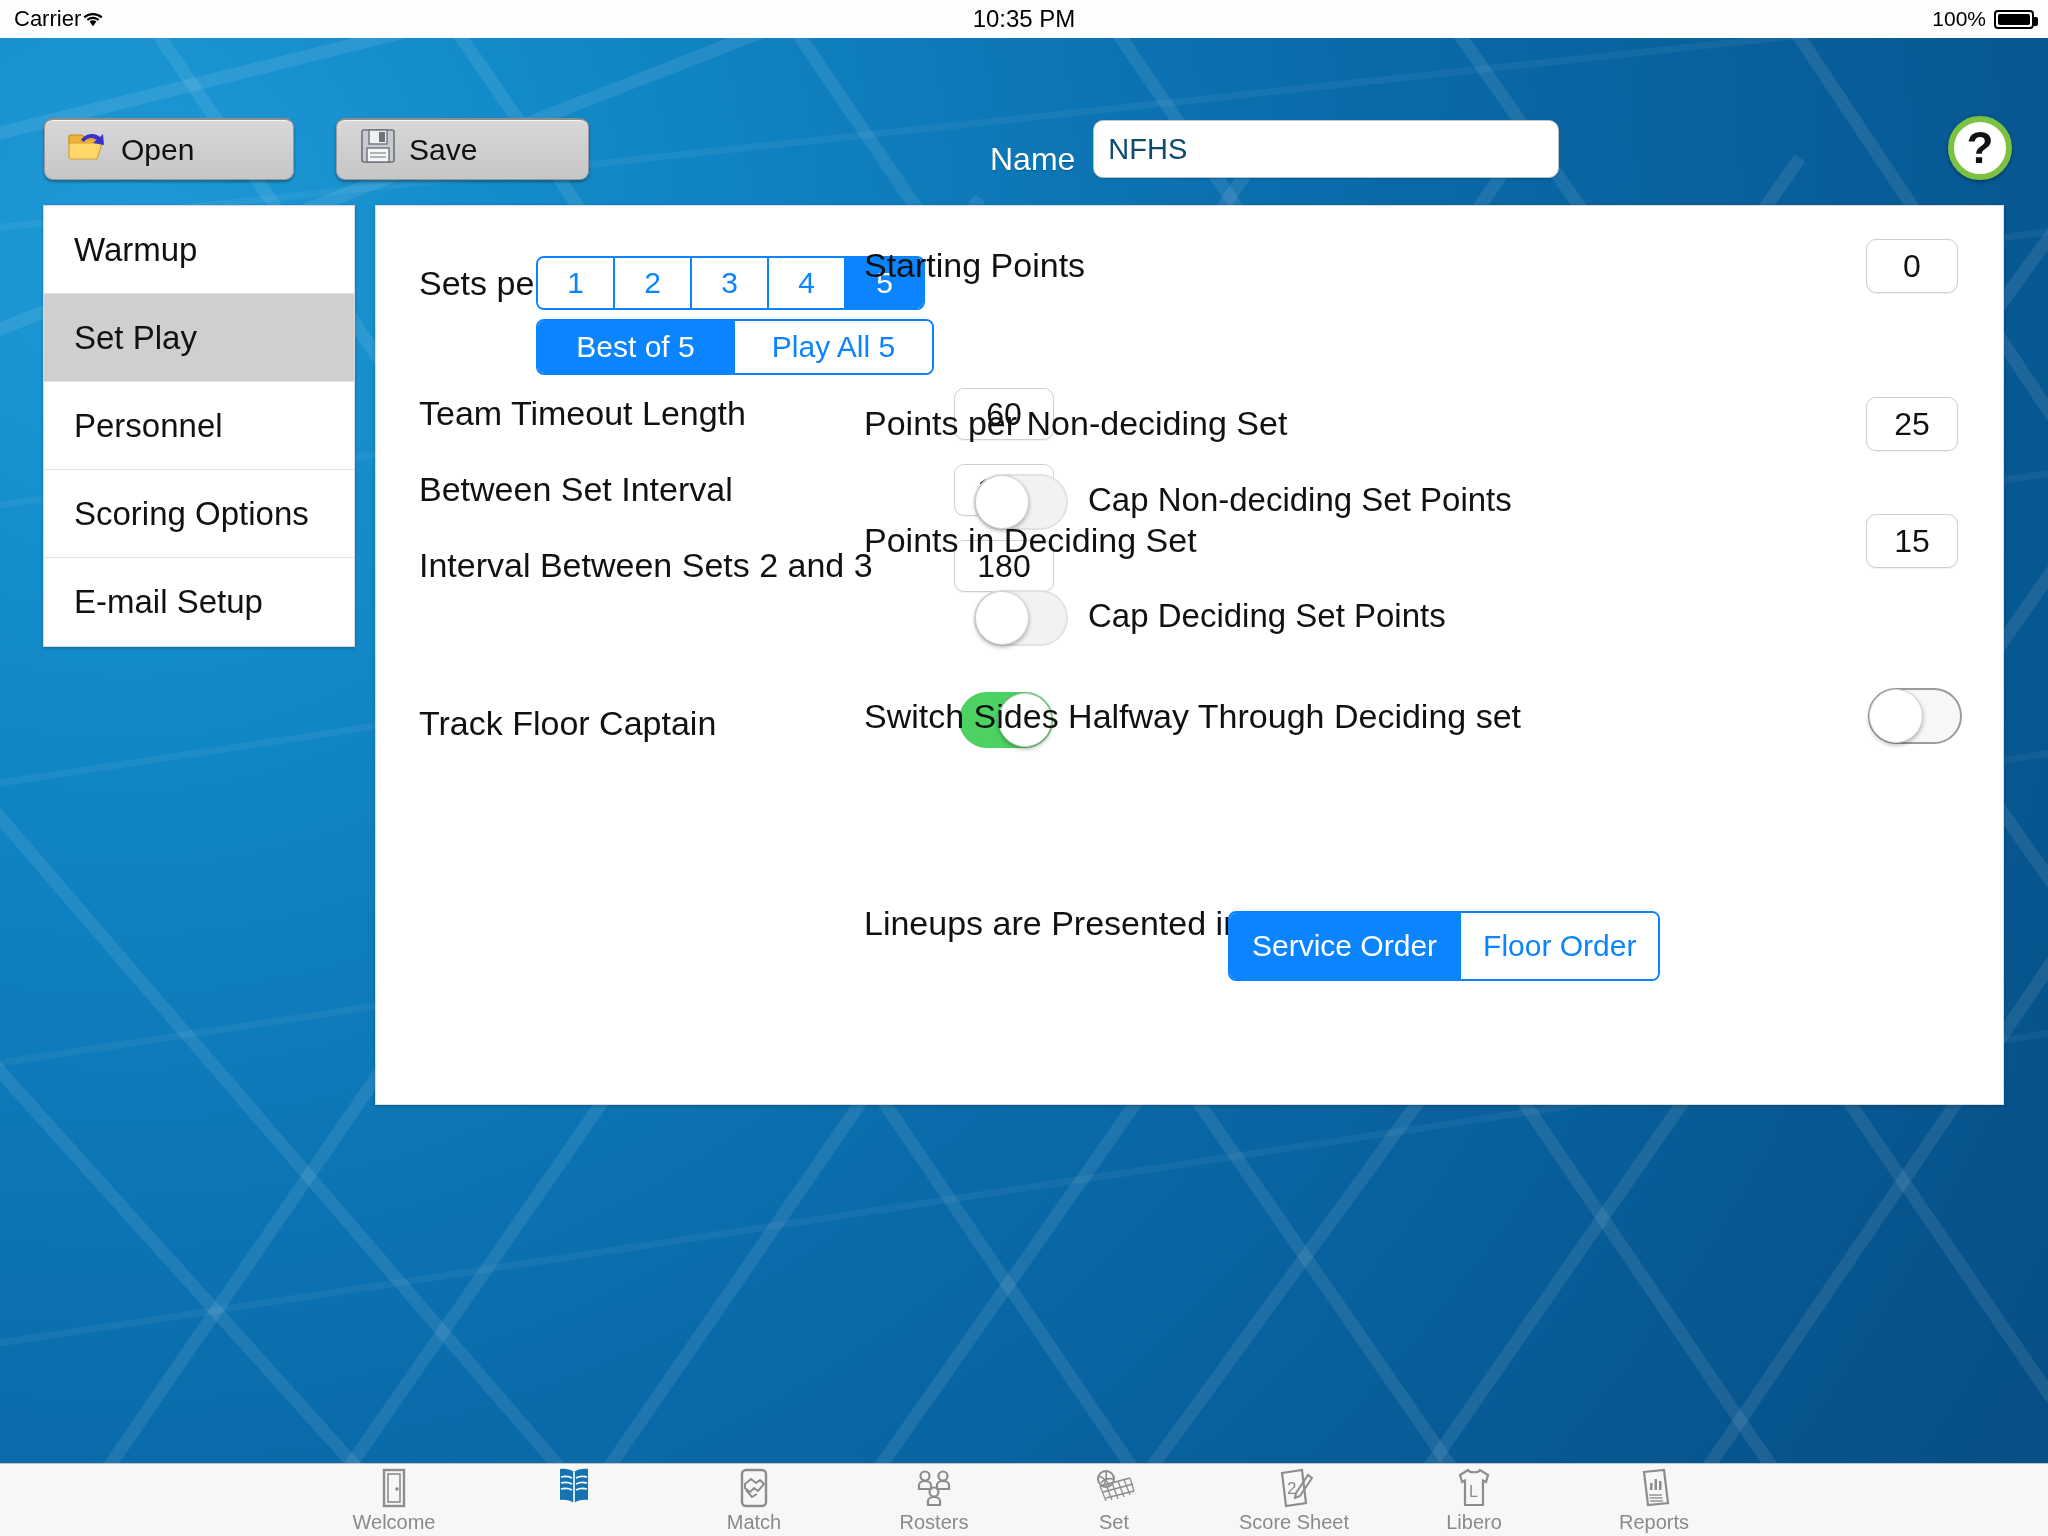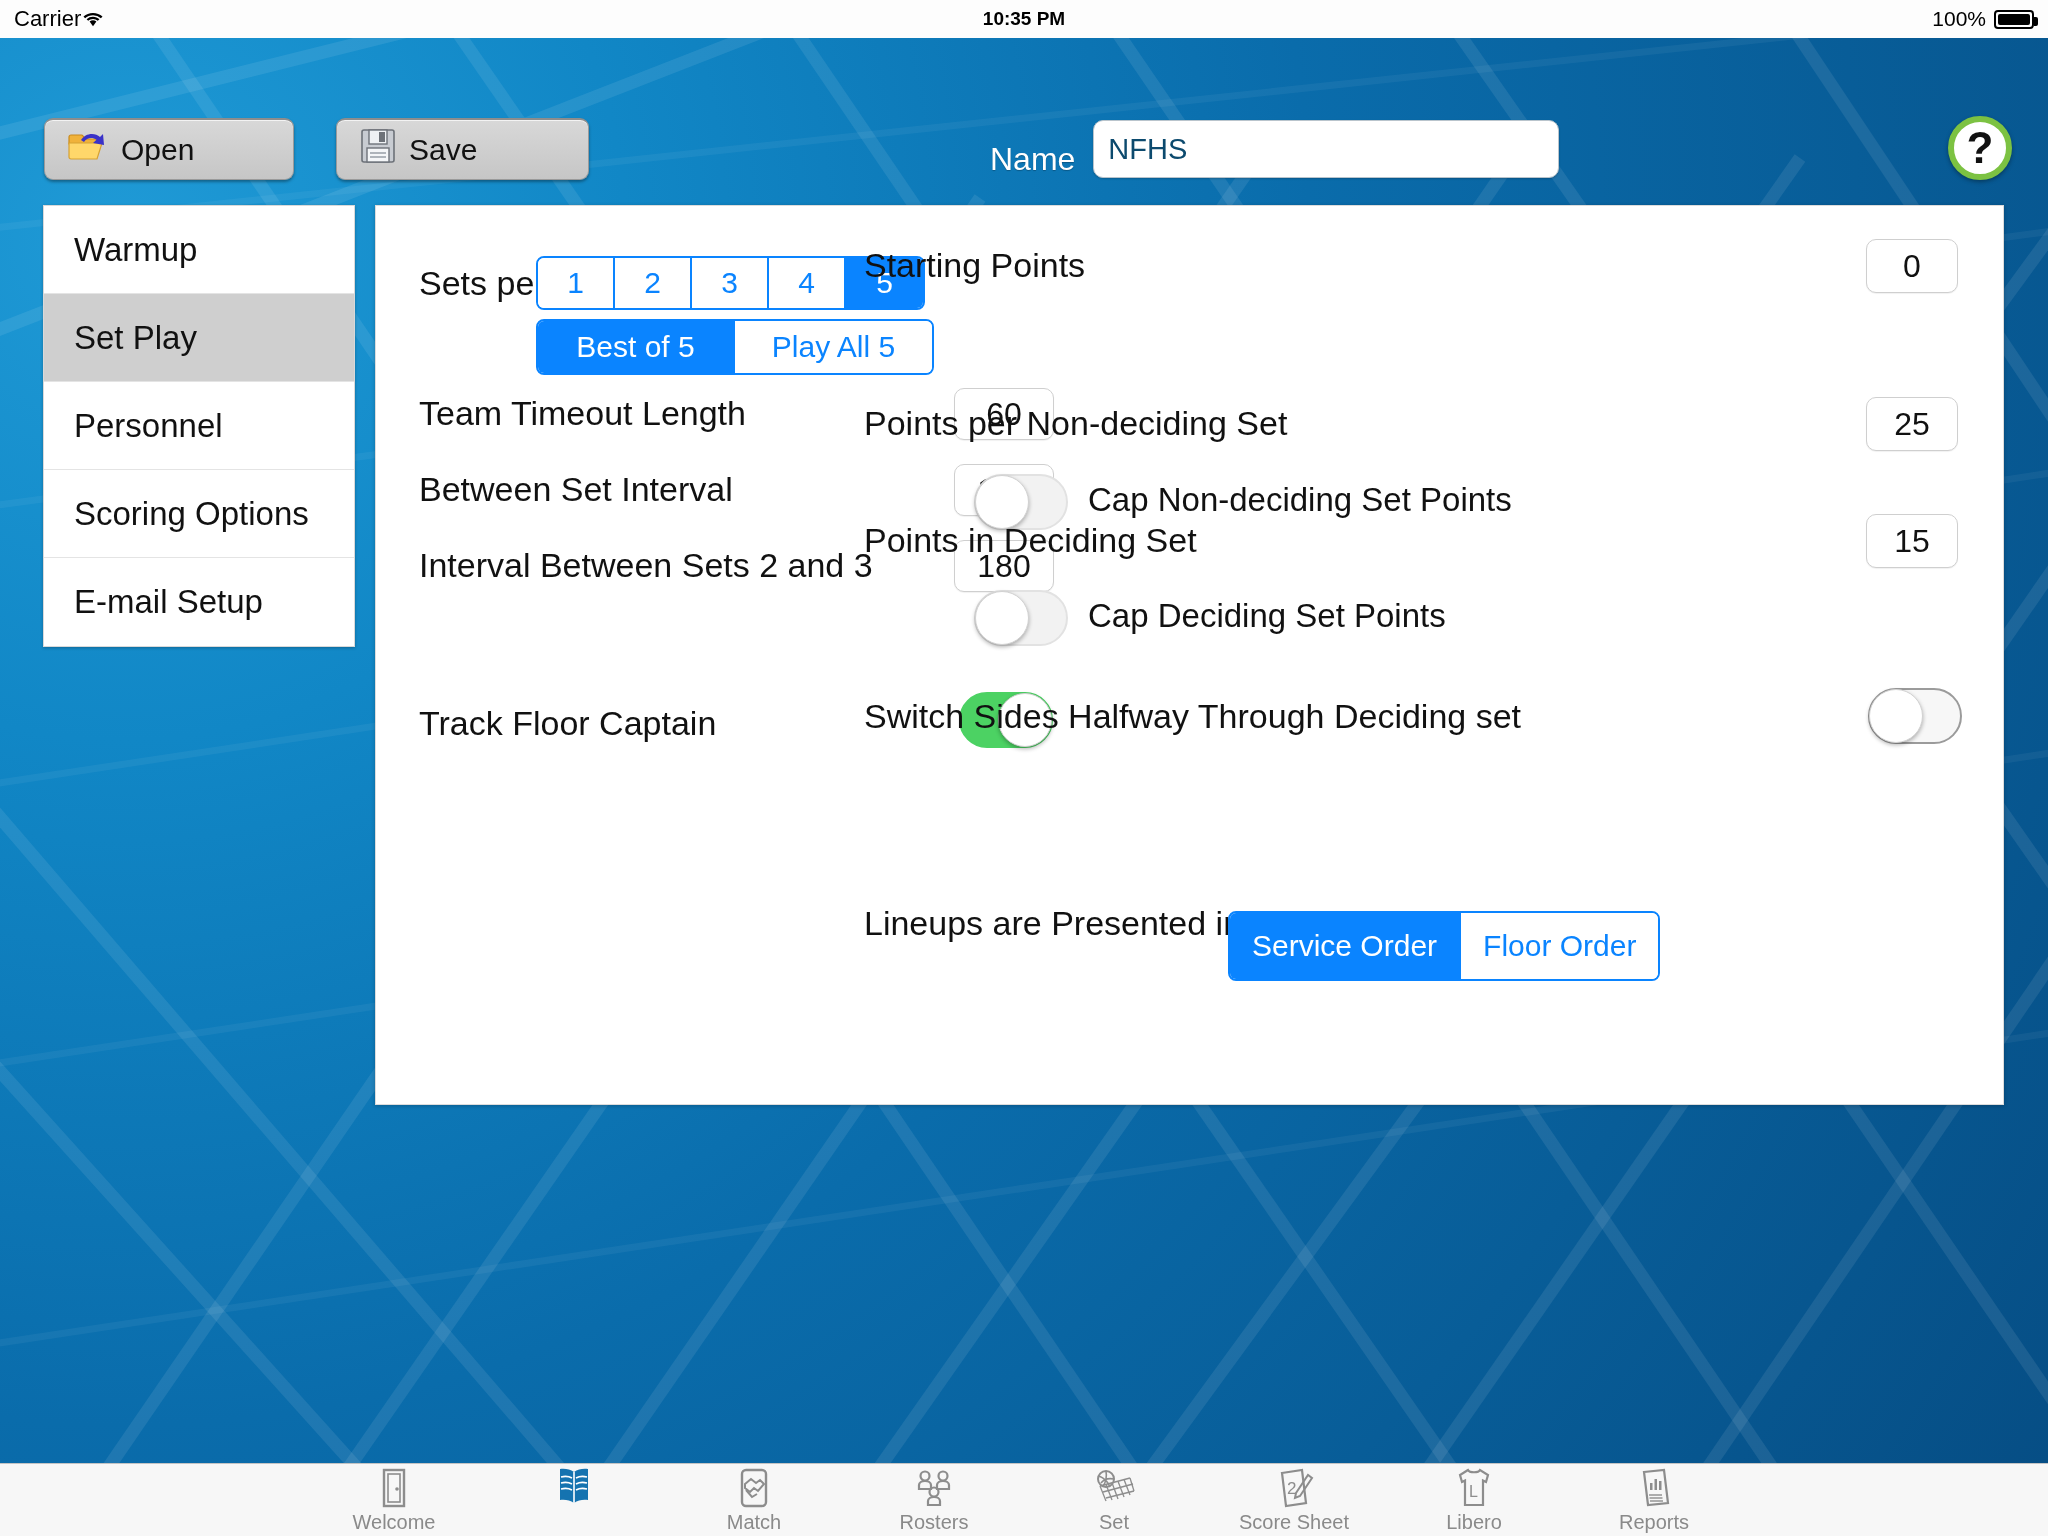--- a/index.html
+++ b/index.html
@@ -9,21 +9,21 @@
     background:#0a6aa8;
   }
 
   
   .statusbar{
     position:absolute; left:0; top:0; width:2048px; height:38px;
     background:#fdfdfd; display:flex; align-items:center;
     font-size:22px; color:#000;
   }
   .sb-left{ position:absolute; left:14px; display:flex; align-items:center; gap:1px;}
-  .sb-center{ position:absolute; left:0; width:100%; text-align:center; font-weight:bold; font-size:19px;}
+  .sb-center{ position:absolute; left:0; width:100%; text-align:center; font-weight:normal; font-size:24px;}
   .sb-right{ position:absolute; right:14px; display:flex; align-items:center; gap:8px; font-size:21px;text-align:center;}
   .wifi{ display:inline-block; width:22px; height:16px; position:relative; }
   .wifi svg{ display:block; }
   .batt{ width:40px; height:19px; border:2px solid #000; border-radius:4px; position:relative; }
   .batt::after{ content:""; position:absolute; right:-6px; top:5px; width:4px; height:9px; background:#000; border-radius:0 2px 2px 0;}
   .batt i{ position:absolute; left:2px; top:2px; bottom:2px; width:calc(100% - 4px); background:#000; border-radius:2px; display:block;}
 
   
   .bg{
     position:absolute; left:0; top:38px; width:2048px; height:1425px;

